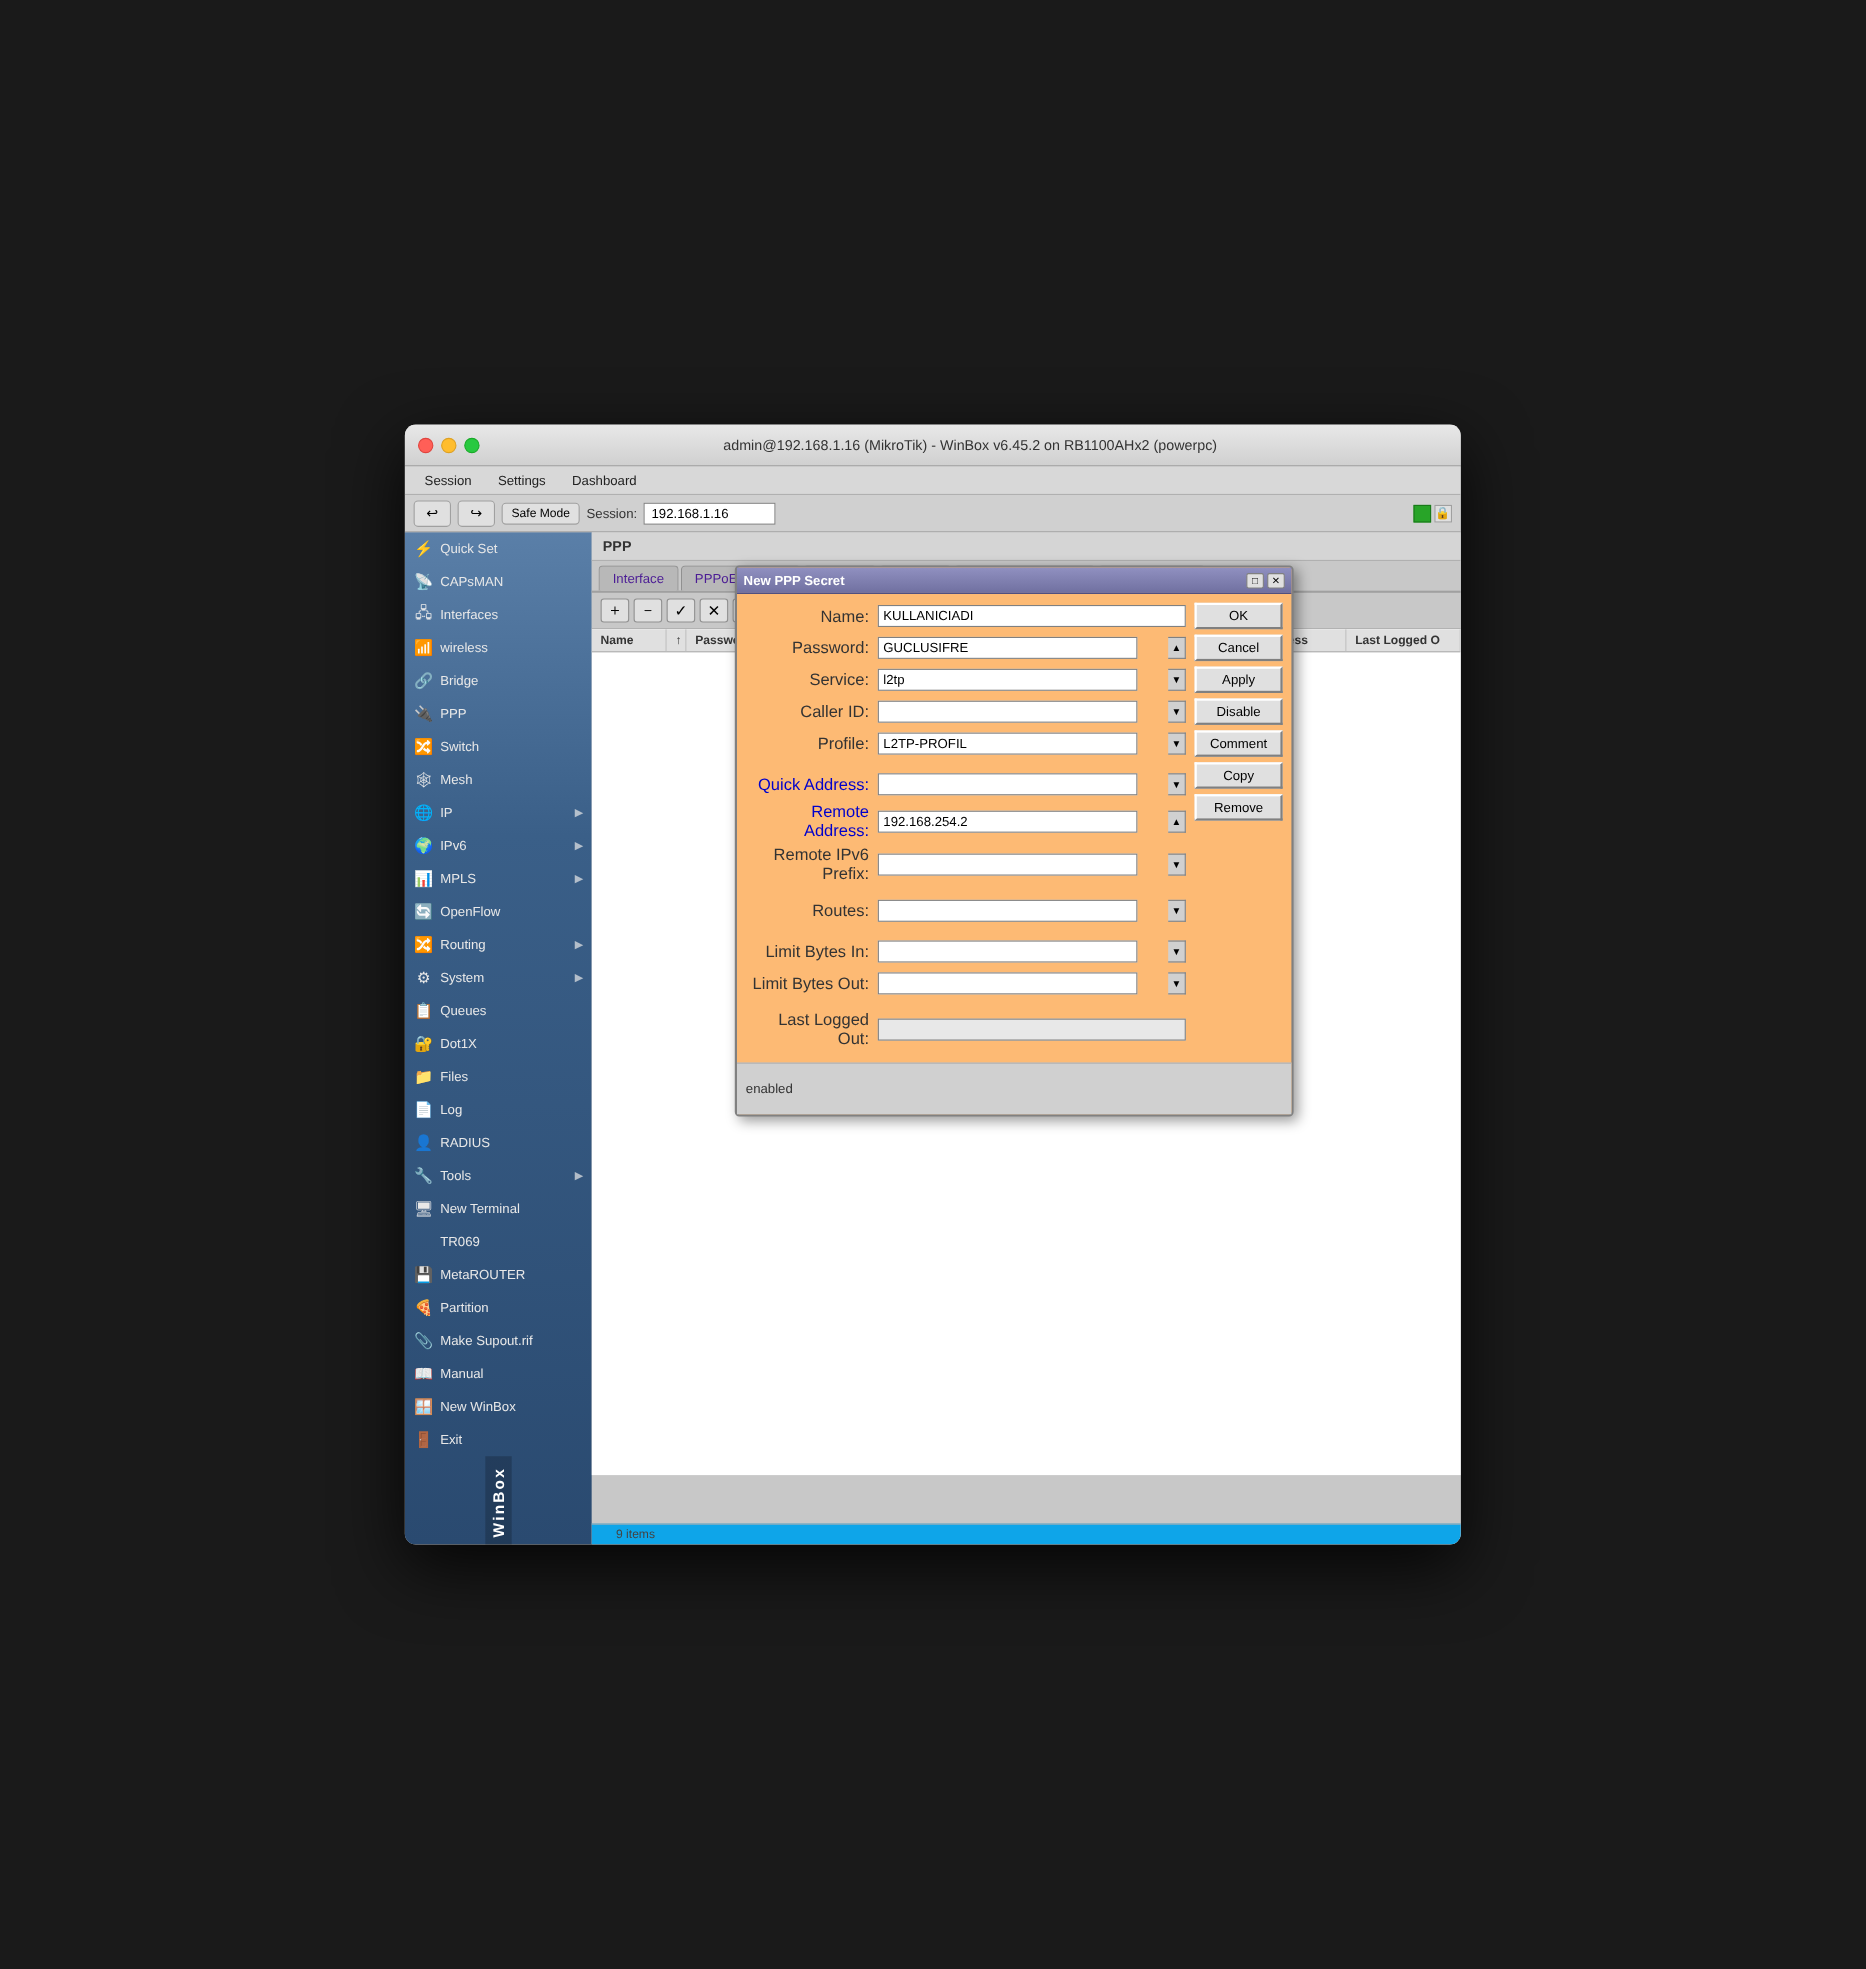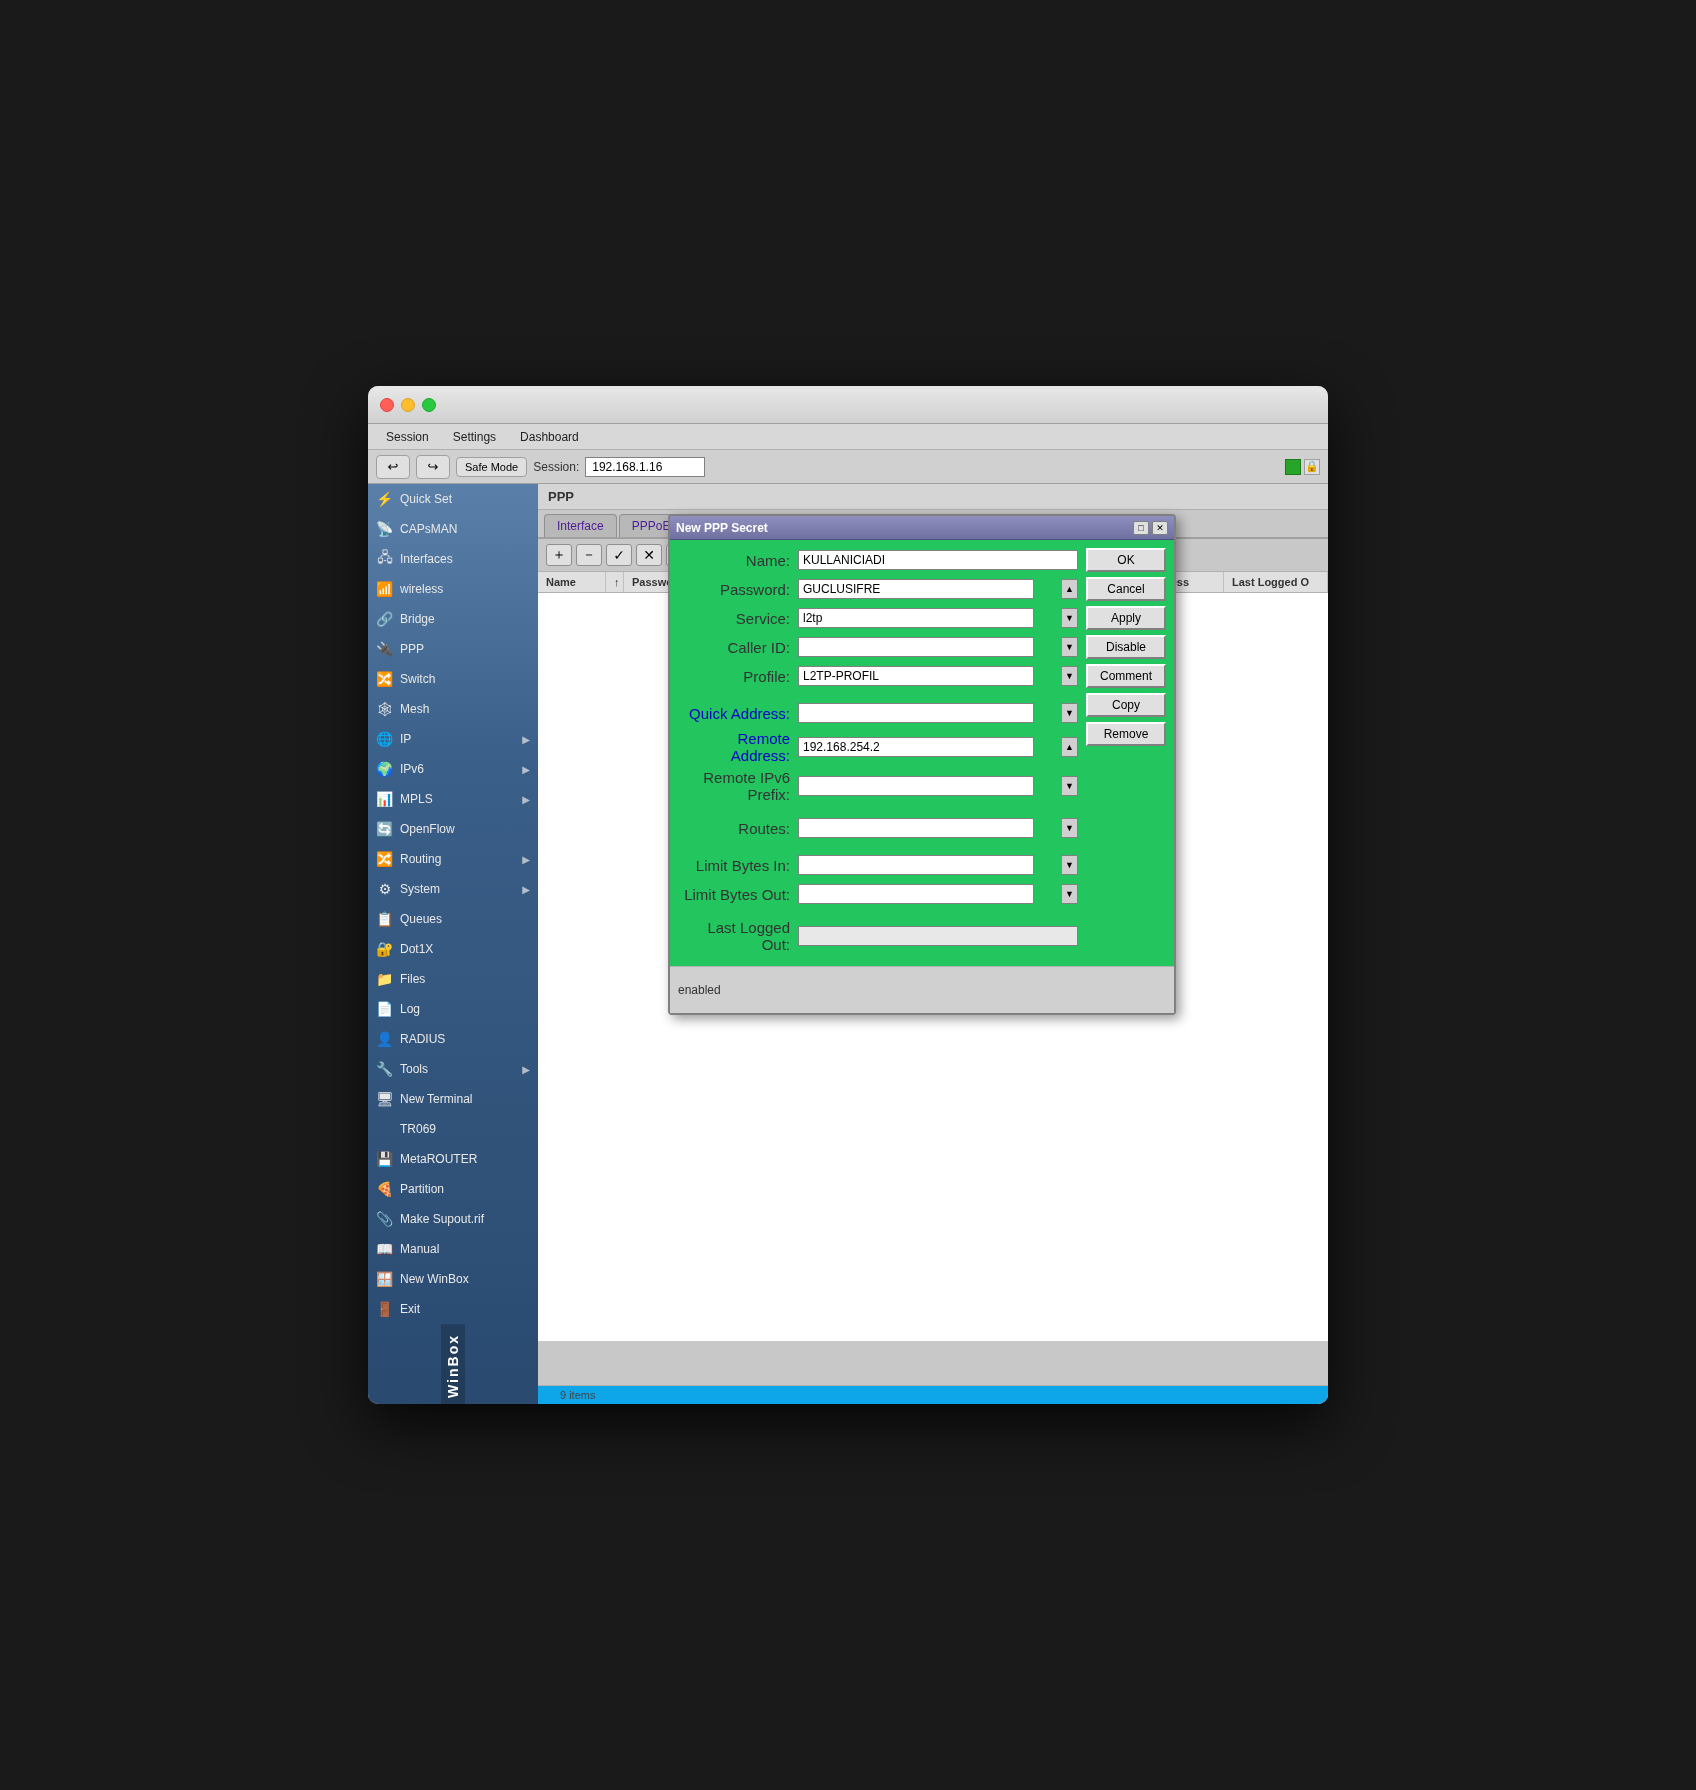--- a/index.html
+++ b/index.html
@@ -273,21 +273,21 @@
       font-size: 11px;
       color: #444;
       border-top: 1px solid #b0b0b0;
       margin-top: 44px;
     }
     .dialog {
       position: absolute;
       top: 40px;
       left: 140px;
       width: 508px;
-      background: #22c55e;
+      background: #fdba74;
       border: 2px solid #808080;
       border-radius: 4px;
       box-shadow: 4px 4px 12px rgba(0,0,0,0.4);
       pointer-events: all;
     }
     .dialog-title-bar {
       background: linear-gradient(180deg, #9090c0 0%, #7070a0 100%);
       height: 24px;
       display: flex;
       align-items: center;
@@ -412,20 +412,21 @@
 <body>
 
 <div class="window-outer">
 
   <div class="title-bar">
     <div class="traffic-lights">
       <div class="traffic-light tl-red"></div>
       <div class="traffic-light tl-yellow"></div>
       <div class="traffic-light tl-green"></div>
     </div>
+    <span class="title-text">admin@192.168.1.16 (MikroTik) - WinBox v6.45.2 on RB1100AHx2 (powerpc)</span>
   </div>
 
   <div class="menu-bar">
     <div class="menu-item">Session</div>
     <div class="menu-item">Settings</div>
     <div class="menu-item">Dashboard</div>
   </div>
 
   <div class="toolbar">
     <div class="toolbar-btn">

